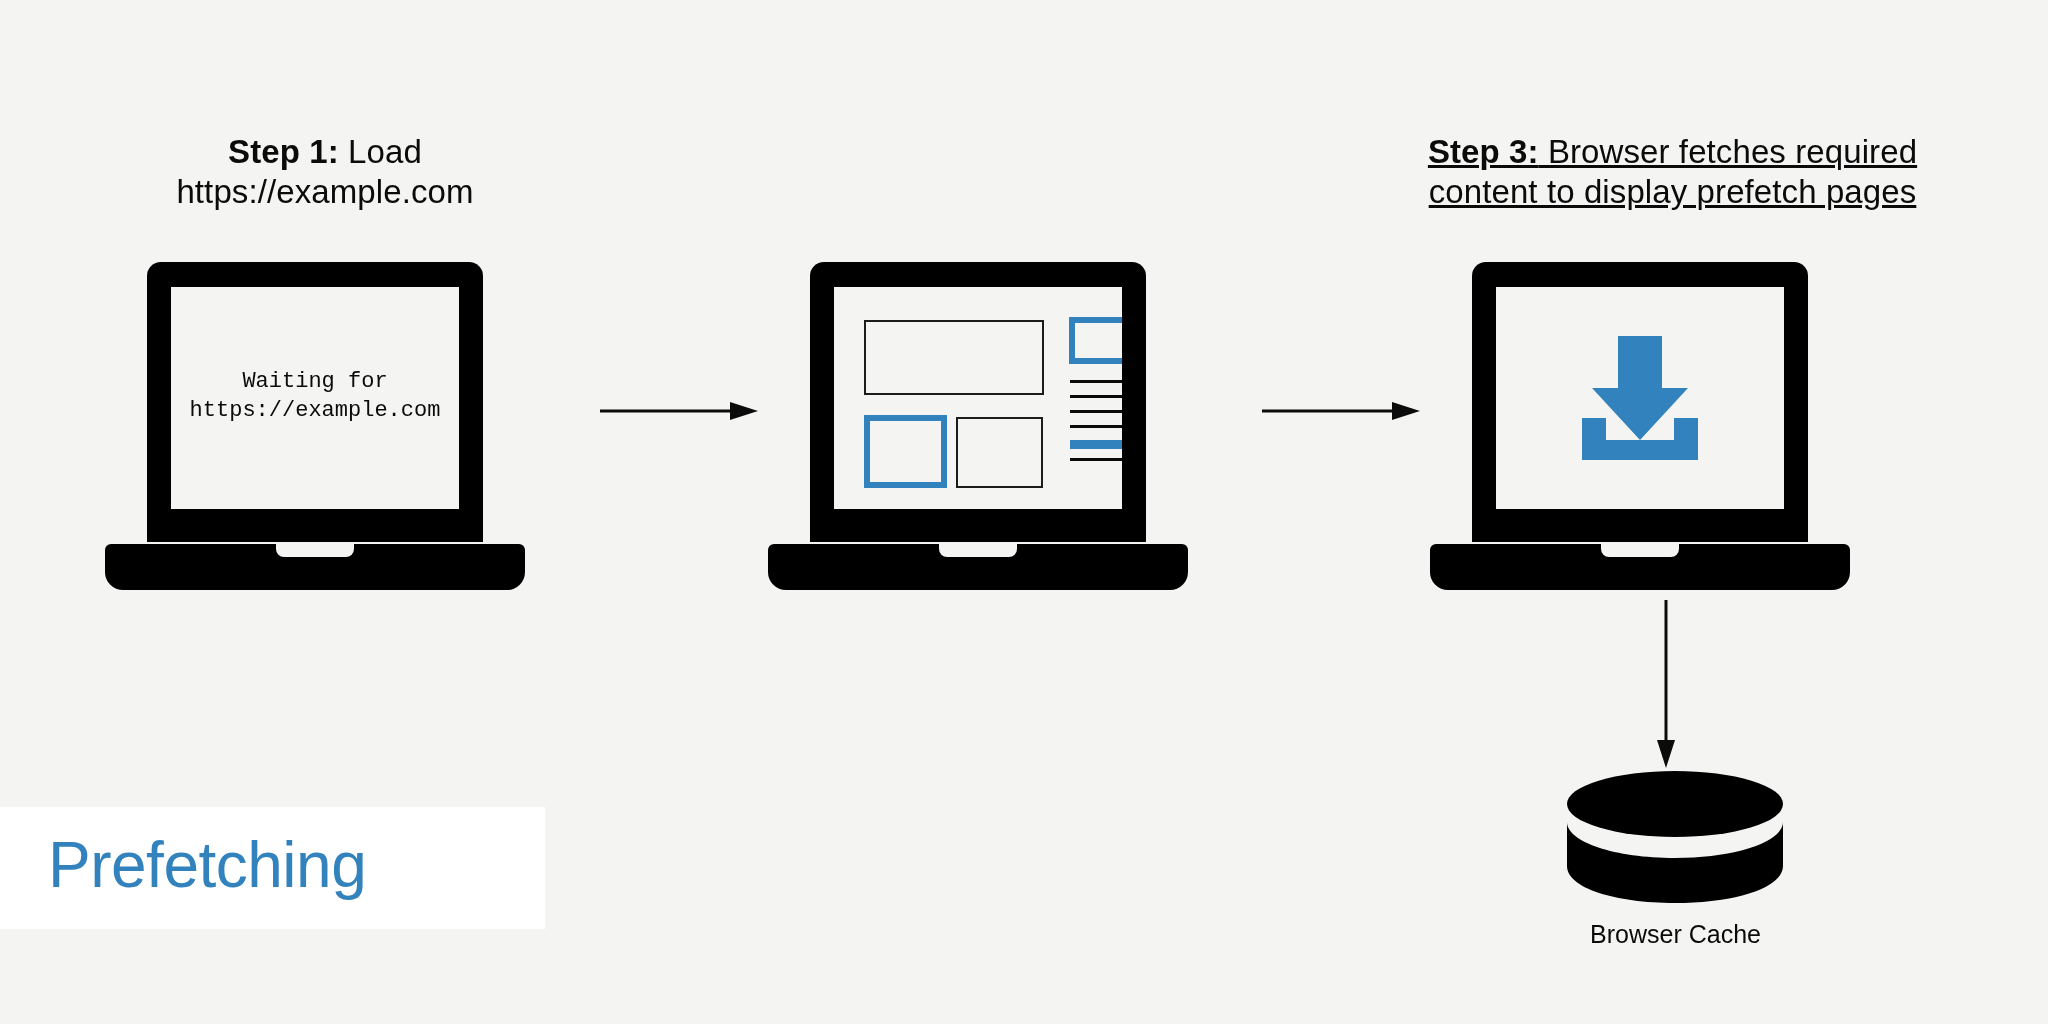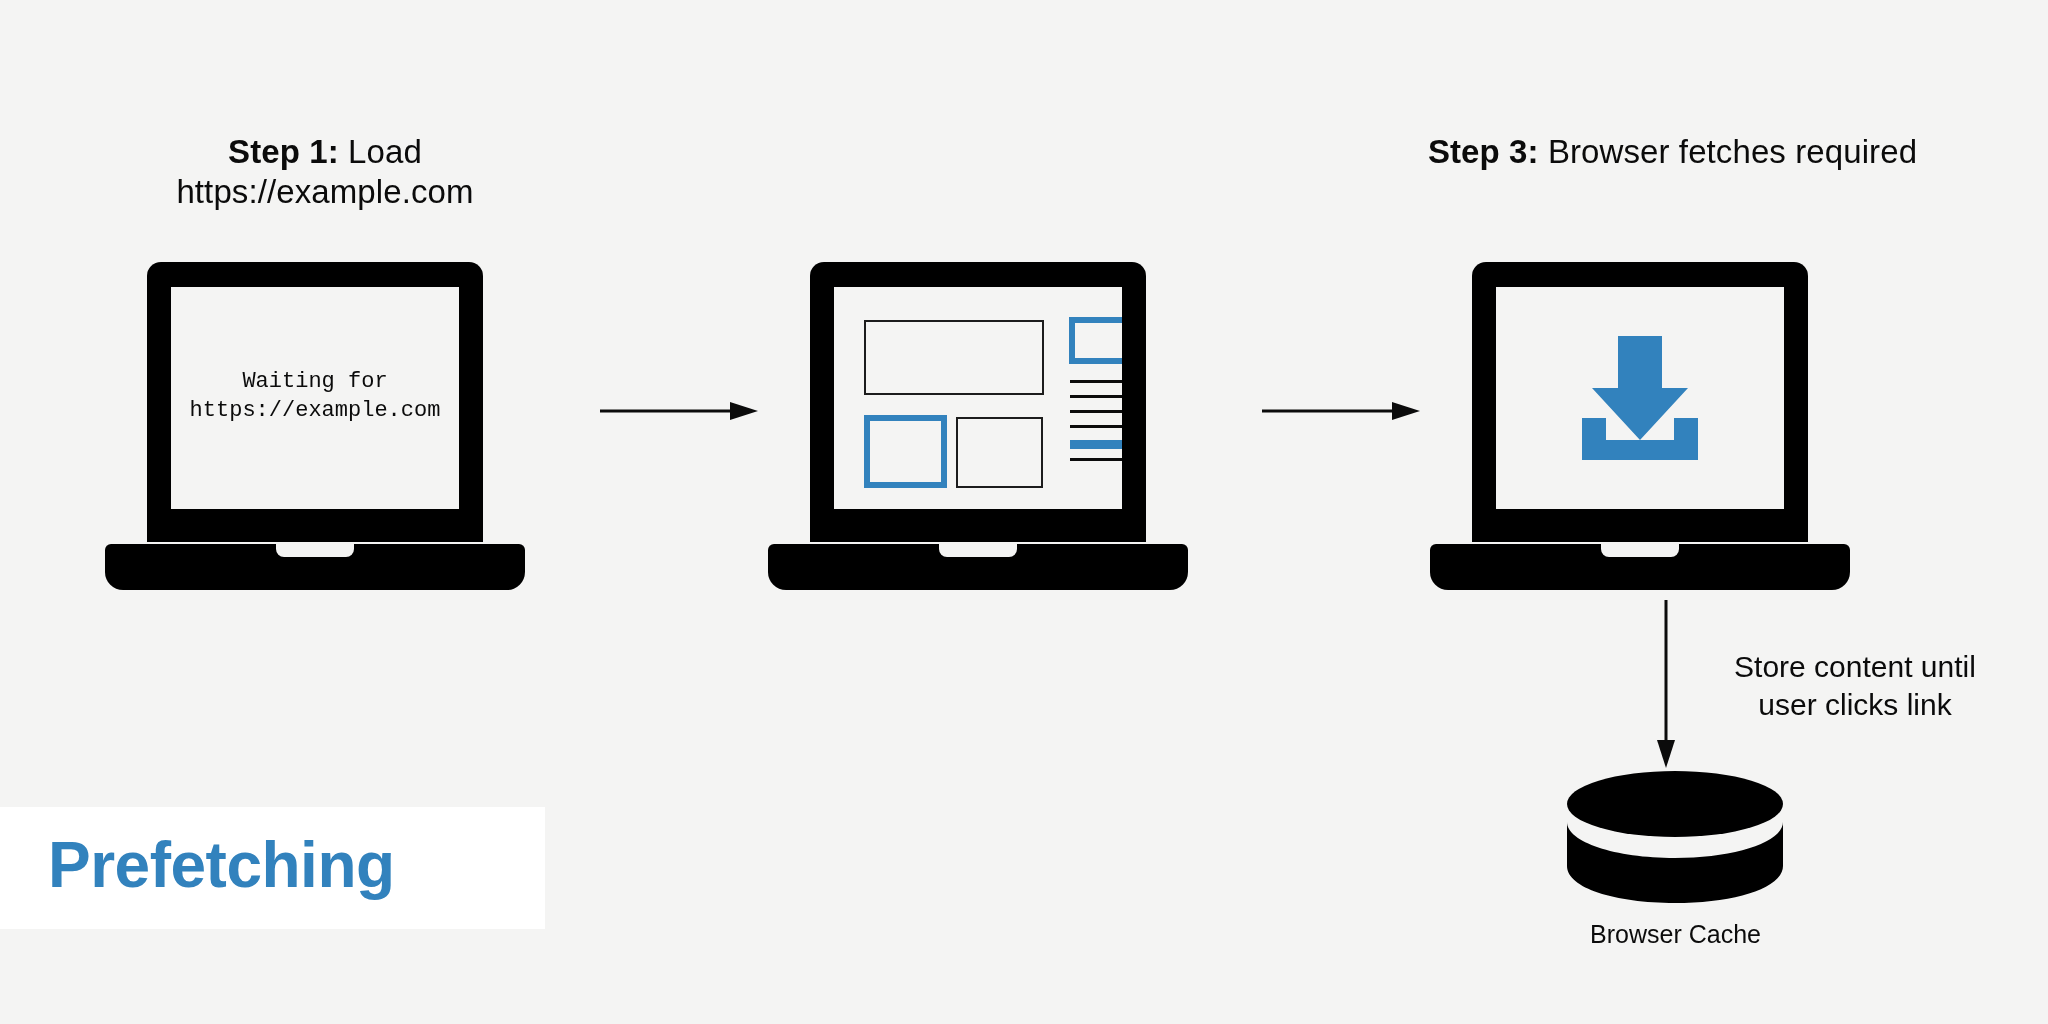--- a/index.html
+++ b/index.html
@@ -29,21 +29,21 @@
     font-size: 33px;
     line-height: 1.22;
     color: #0b0b0b;
     letter-spacing: 0.1px;
   }
   .step-caption .step-label {
     font-weight: bold;
   }
   .cap1 { left: 90px;   top: 132px; width: 470px; }
   .cap2 { left: 810px;  top: 132px; width: 470px; }
-  .cap3 { left: 1375px; top: 132px; width: 595px; }
+  .cap3 { left: 1375px; top: 132px; width: 595px; text-decoration: underline; }
 
   
   .laptop {
     position: absolute;
     width: 420px;
     height: 330px;
   }
   .lid {
     position: absolute;
     left: 42px;
@@ -199,21 +199,21 @@
     width: 545px;
     height: 122px;
     background: #ffffff;
   }
   .title-text {
     position: absolute;
     left: 48px;
     top: 50%;
     transform: translateY(-54%);
     font-size: 64px;
-    font-weight: bold;
+    font-weight: normal;
     color: #3282bd;
     letter-spacing: -0.5px;
     white-space: nowrap;
   }
 </style>
 </head>
 <body>
 
 <div id="stage">
 
@@ -268,20 +268,21 @@
 
   <div class="h-arrow ha2">
     <svg width="160" height="22" viewBox="0 0 160 22">
       <line x1="0" y1="11" x2="133" y2="11" stroke="#0b0b0b" stroke-width="3"></line>
       <polygon points="130,2 158,11 130,20" fill="#0b0b0b"></polygon>
     </svg>
   </div>
 
   <div class="step-caption cap3">
     <span class="step-label">Step 3:</span><span> Browser fetches required</span><br>
+    <span>content to display prefetch pages</span>
   </div>
 
   <div class="laptop lap3">
     <div class="lid">
       <div class="screen">
         <svg class="dl-icon" viewBox="0 0 128 124">
           <polygon points="42,0 86,0 86,52 112,52 64,104 16,52 42,52" fill="#3282bd"></polygon>
           <path d="M6,82 L30,82 L30,104 L98,104 L98,82 L122,82 L122,124 L6,124 Z" fill="#3282bd"></path>
         </svg>
       </div>
@@ -291,24 +292,20 @@
     </div>
   </div>
 
   <div class="v-arrow">
     <svg width="22" height="170" viewBox="0 0 22 170">
       <line x1="11" y1="0" x2="11" y2="142" stroke="#0b0b0b" stroke-width="3"></line>
       <polygon points="2,140 20,140 11,168" fill="#0b0b0b"></polygon>
     </svg>
   </div>
 
-  <div class="store-note">
-    <span>Store content until</span><br>
-    <span>user clicks link</span>
-  </div>
 
   <div class="cache">
     <svg class="cache-svg" width="225" height="140" viewBox="0 0 225 140">
       <ellipse cx="112" cy="34" rx="108" ry="33" fill="#000000"></ellipse>
       <path d="M4,52 C4,72 52,88 112,88 C172,88 220,72 220,52 L220,96 C220,118 172,133 112,133 C52,133 4,118 4,96 Z" fill="#000000"></path>
     </svg>
     <div class="cache-label">Browser Cache</div>
   </div>
 
   <div class="title-band">

